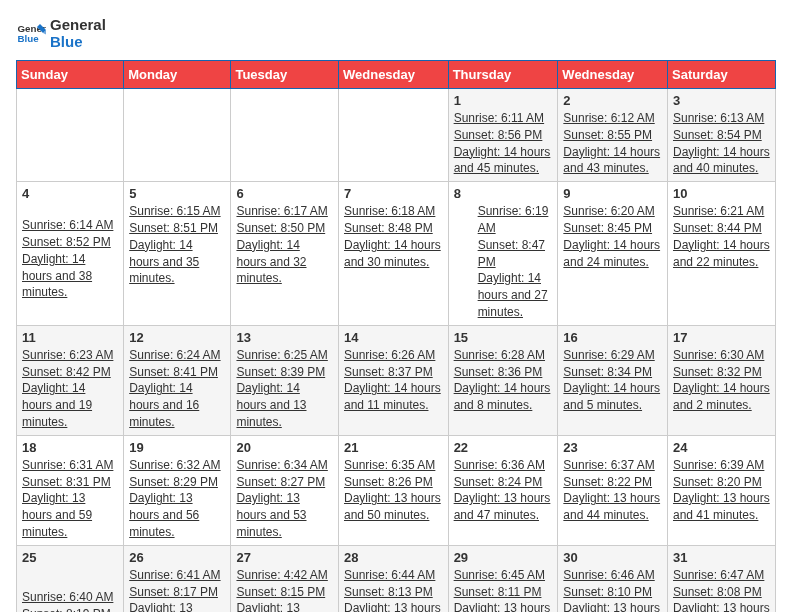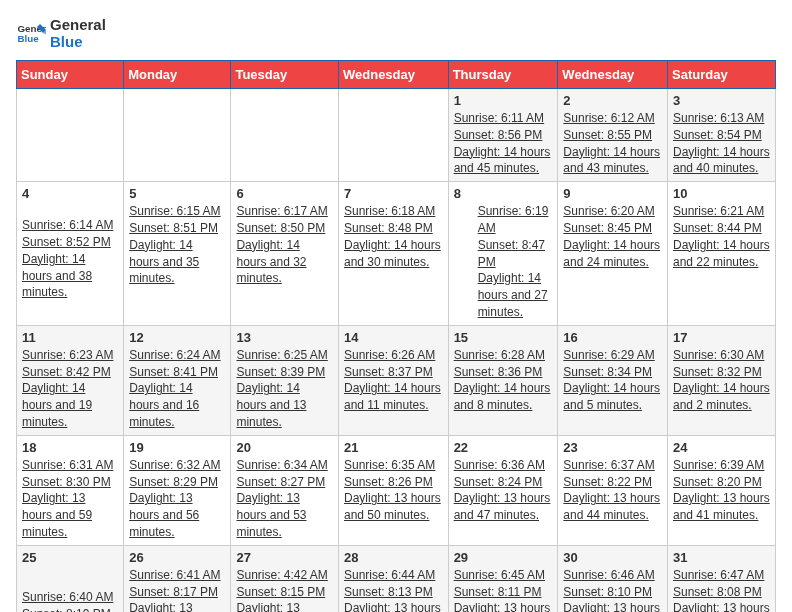--- a/index.html
+++ b/index.html
@@ -234,21 +234,21 @@
           <div class="day-number">17</div>
           <div class="day-info" style="white-space: pre-line;">Sunrise: 6:30 AM
 Sunset: 8:32 PM
 Daylight: 14 hours and 2 minutes.</div>
         </td>
       </tr>
       <tr>
         <td>
           <div class="day-number">18</div>
           <div class="day-info" style="white-space: pre-line;">Sunrise: 6:31 AM
-Sunset: 8:30 PM
+Sunset: 8:31 PM
 Daylight: 13 hours and 59 minutes.</div>
         </td>
         <td>
           <div class="day-number">19</div>
           <div class="day-info" style="white-space: pre-line;">Sunrise: 6:32 AM
 Sunset: 8:29 PM
 Daylight: 13 hours and 56 minutes.</div>
         </td>
         <td>
           <div class="day-number">20</div>

